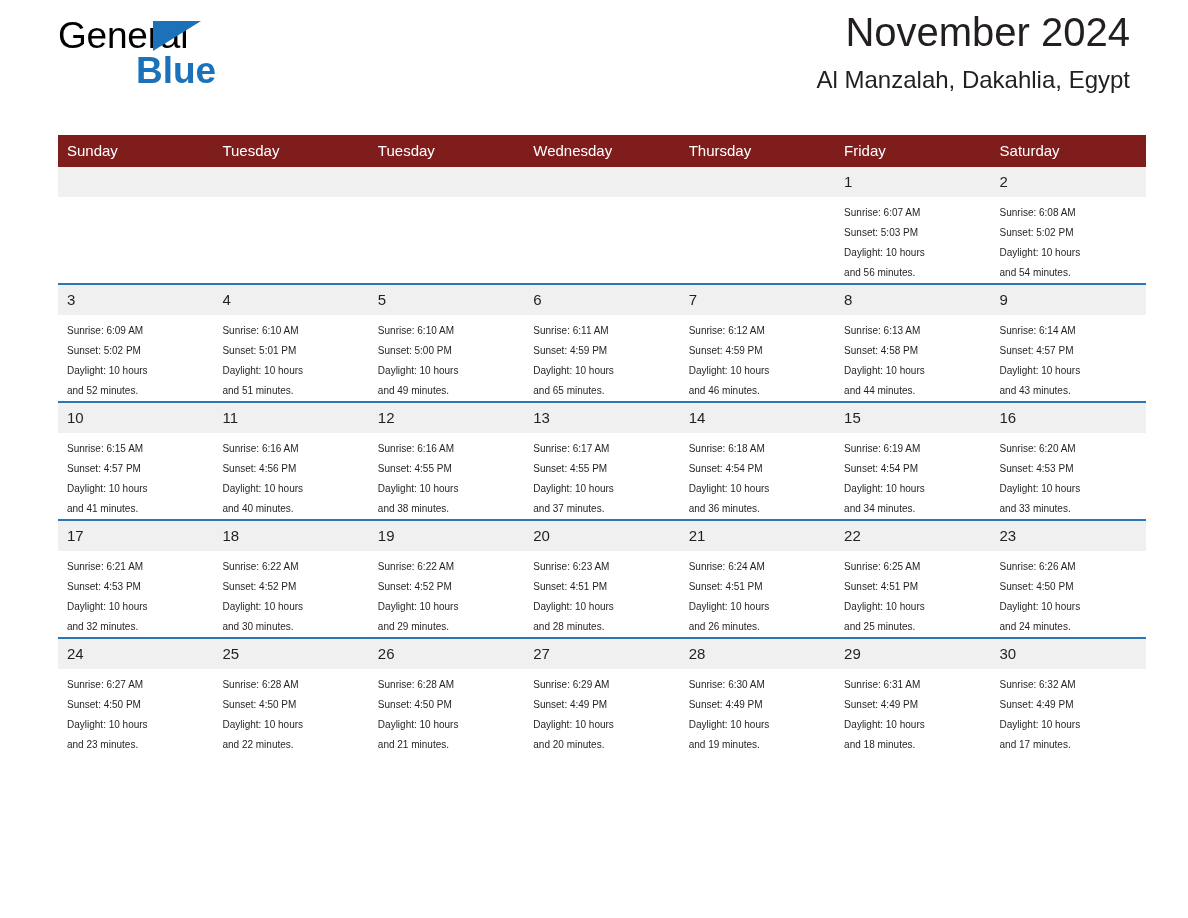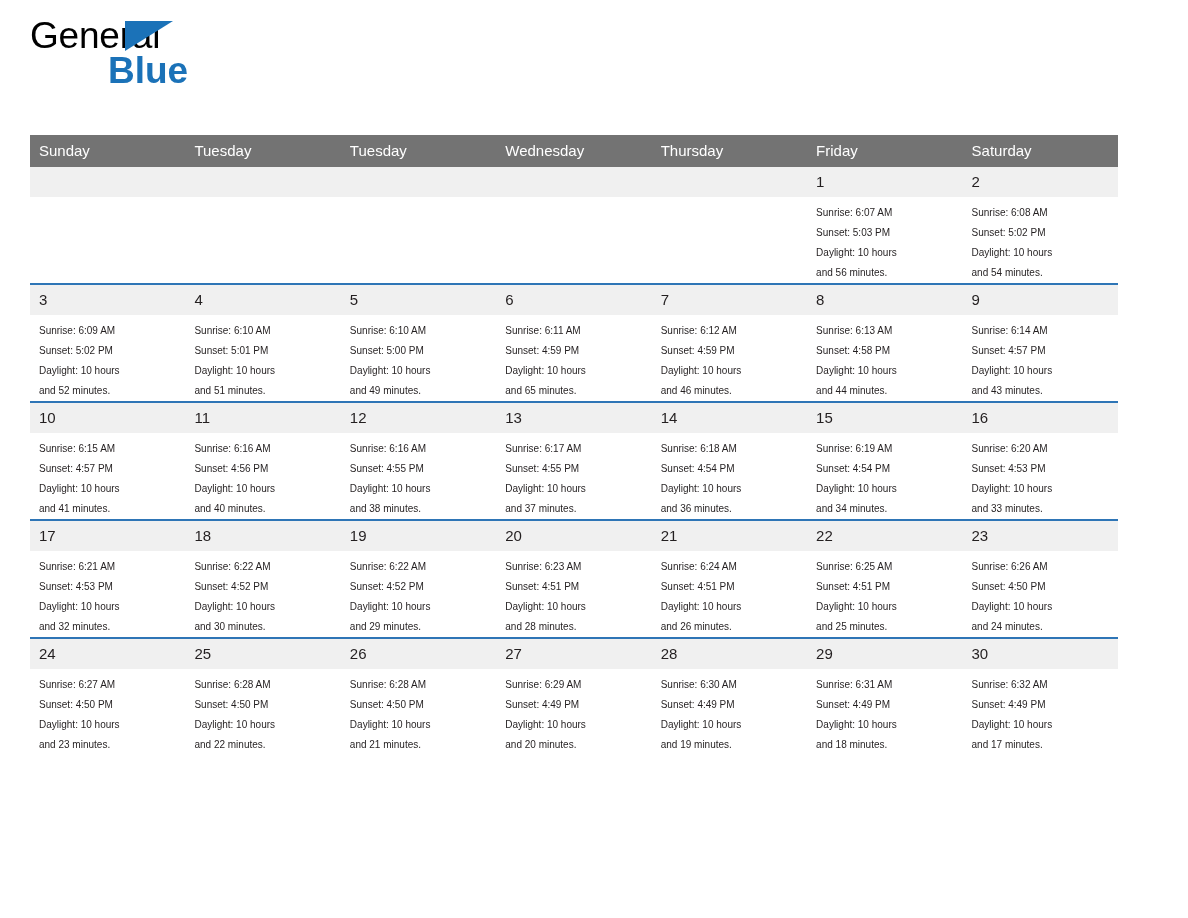--- a/index.html
+++ b/index.html
@@ -12,21 +12,21 @@
     height: 918px;
     font-family: "Liberation Sans", sans-serif;
     color: #231f20;
     overflow: hidden;
   }
   .page {
     position: relative;
     width: 1188px;
     height: 918px;
     box-sizing: border-box;
-    padding: 0 30px;
+    padding: 0 58px;
   }
 
   
   .masthead {
     position: relative;
     height: 120px;
     display: flex;
     align-items: flex-start;
     justify-content: space-between;
   }
@@ -86,21 +86,21 @@
   }
 
   
   .calendar {
     width: 1088px;
     border-collapse: collapse;
     table-layout: fixed;
     margin-top: 15px;
   }
   .calendar th {
-    background: #737373;
+    background: #7f1d1d;
     color: #ffffff;
     font-size: 15px;
     font-weight: 400;
     text-align: left;
     padding: 7px 9px 8px 9px;
     height: 14px;
     border: none;
   }
   .calendar td {
     vertical-align: top;
@@ -140,20 +140,24 @@
 <div class="page">
 
   <div class="masthead">
 
     <div class="brand">
       <span class="brand-line1">General</span>
       <span class="brand-flag"></span>
       <span class="brand-line2">Blue</span>
     </div>
 
+    <div class="titles">
+      <div class="cal-title">November 2024</div>
+      <div class="cal-subtitle">Al Manzalah, Dakahlia, Egypt</div>
+    </div>
 
   </div>
 
   <table class="calendar">
     <thead>
       <tr id="weekday-row">
           <th>Sunday</th>
           <th>Tuesday</th>
           <th>Tuesday</th>
           <th>Wednesday</th>

